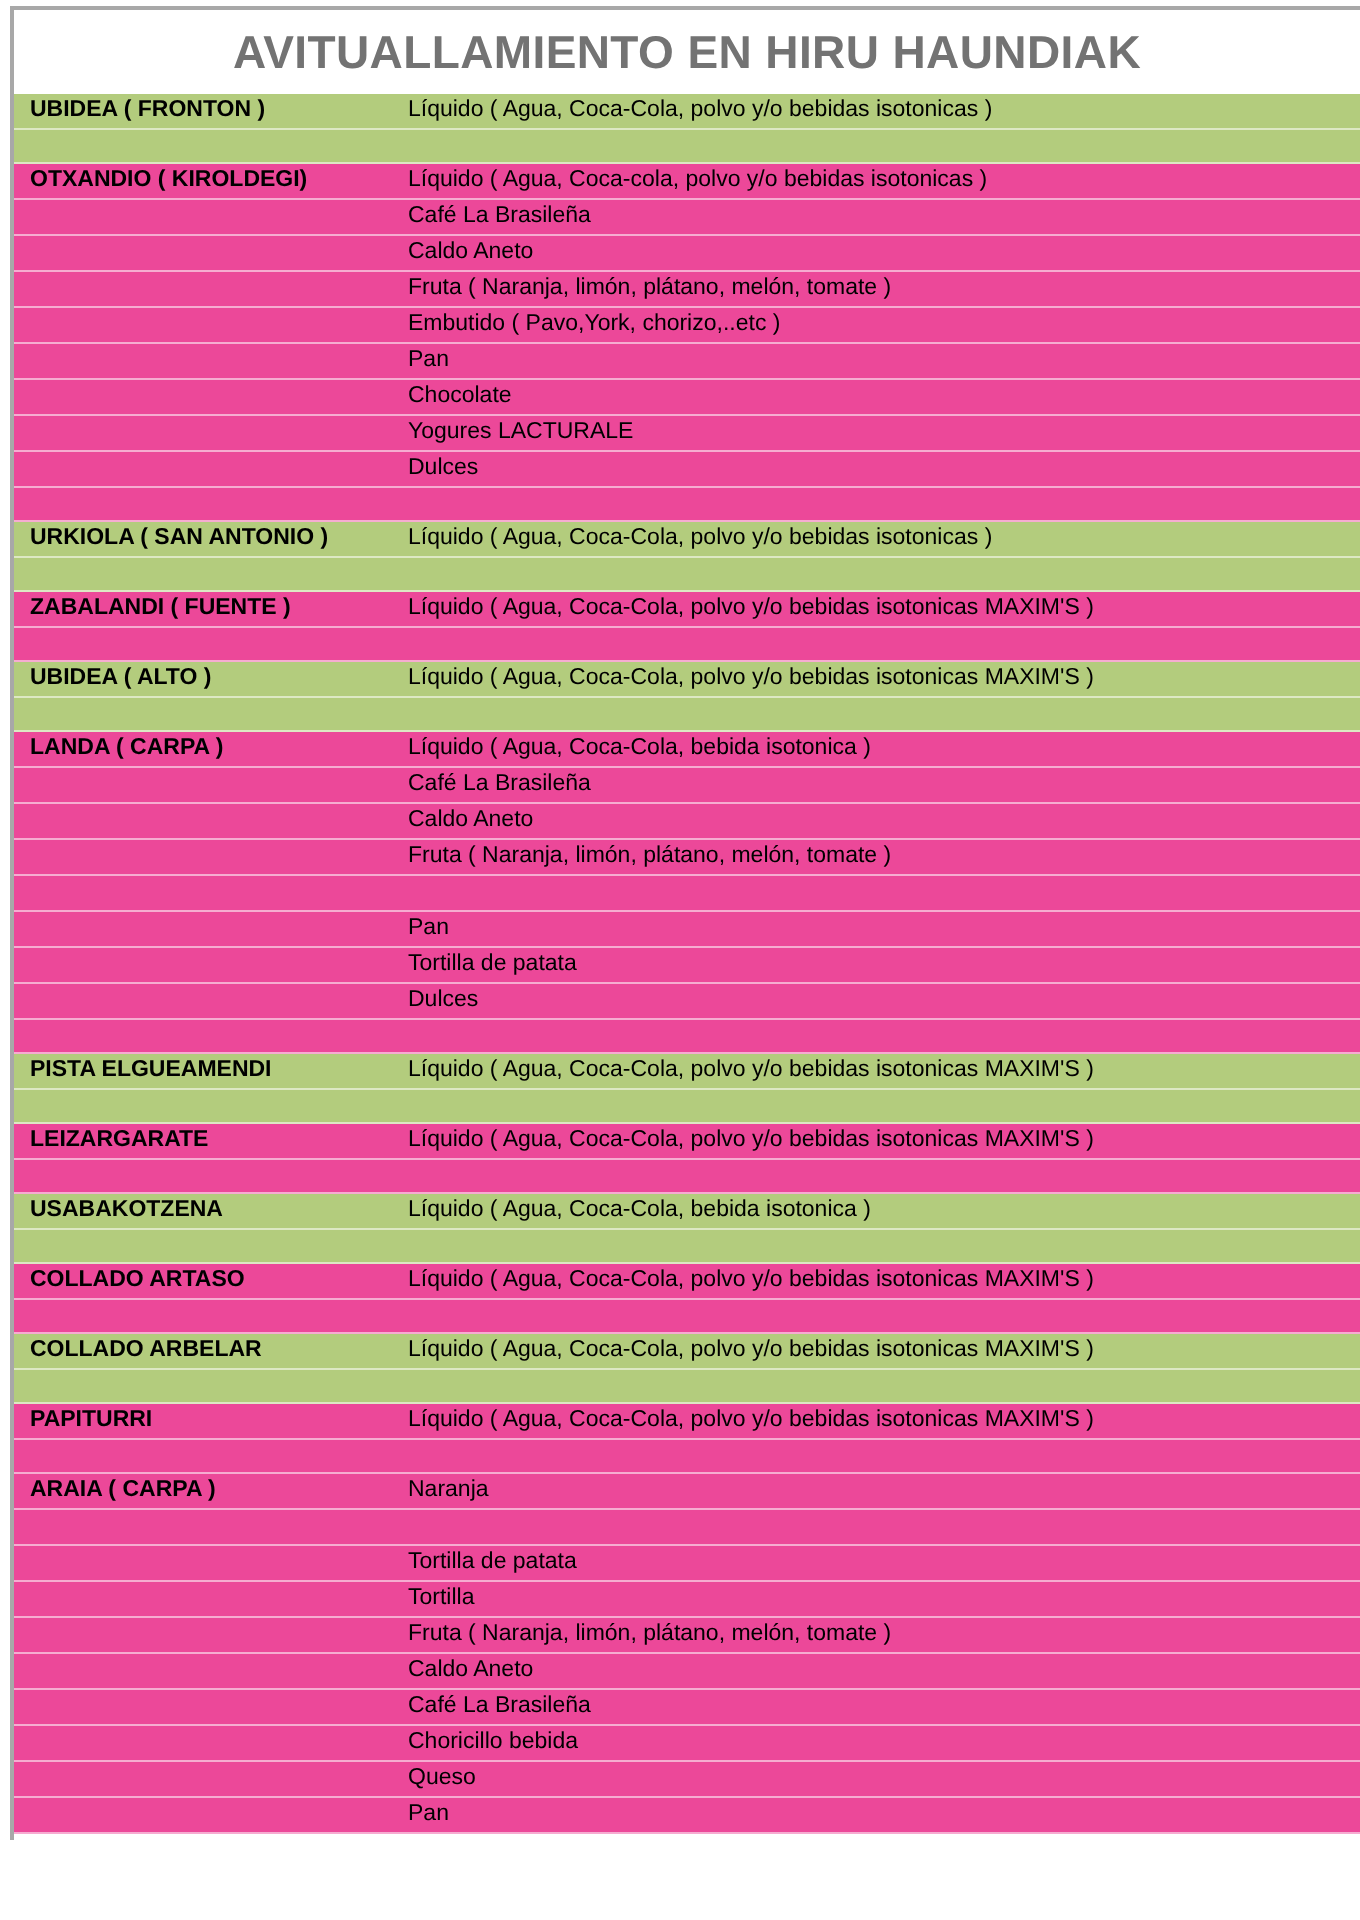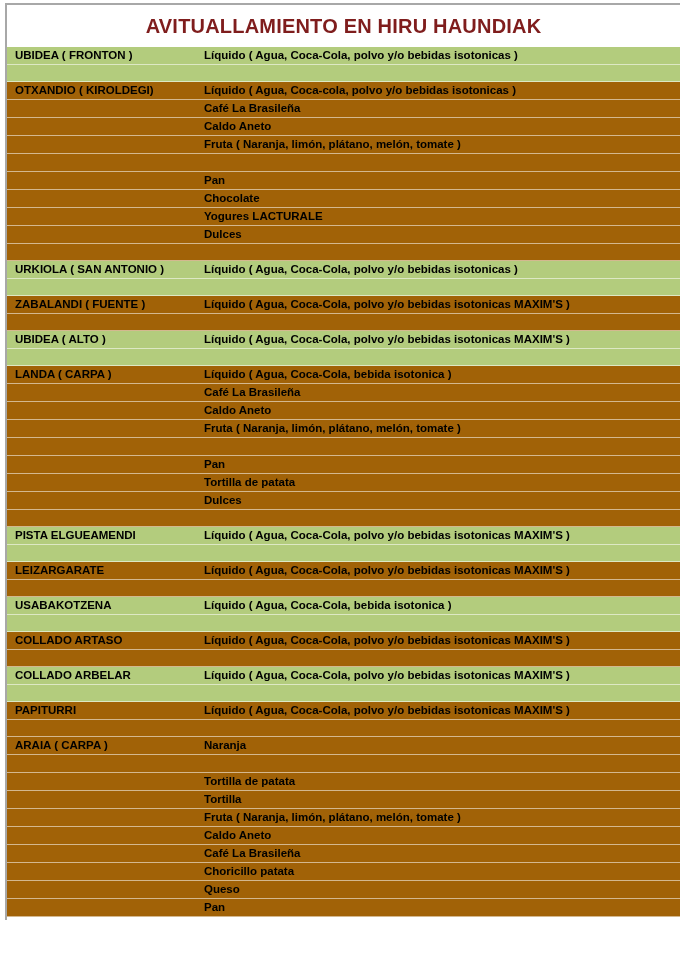--- a/index.html
+++ b/index.html
@@ -37,57 +37,57 @@
   
   .title-row {
     height: 42px;
     background: #ffffff;
     display: flex;
     align-items: center;
     justify-content: center;
     box-sizing: border-box;
   }
   .title-text {
-    font-size: 20px;
+    font-size: 23px;
     font-weight: bold;
-    color: #7f1d1d;
+    color: #737373;
     letter-spacing: 0.2px;
     white-space: nowrap;
     text-align: right;
   }
 
   
   .row {
     display: flex;
     height: 18px;
     box-sizing: border-box;
     border-bottom: 1px solid rgba(255,255,255,0.55);
     overflow: hidden;
   }
   .row.green  { background: #b3cc7d; }
-  .row.blue   { background: #a16207; }
+  .row.blue   { background: #ec4899; }
 
   .row .place {
     width: 192px;
     flex: 0 0 192px;
     padding-left: 8px;
     box-sizing: border-box;
     font-size: 11.5px;
     font-weight: bold;
     color: #000000;
     line-height: 17px;
     white-space: nowrap;
     overflow: visible;
   }
   .row .item {
     flex: 1 1 auto;
     padding-left: 5px;
     box-sizing: border-box;
     font-size: 11.5px;
-    font-weight: bold;
+    font-weight: normal;
     color: #000000;
     line-height: 17px;
     white-space: nowrap;
   }
   
   .row.wide-label .place {
     width: 196px;
     flex: 0 0 196px;
   }
   .row.wide-label .item { padding-left: 1px; }
@@ -136,20 +136,21 @@
         <div class="row blue cont">
           <div class="place"></div>
           <div class="item">Caldo Aneto</div>
         </div>
         <div class="row blue cont">
           <div class="place"></div>
           <div class="item">Fruta ( Naranja, limón, plátano, melón, tomate )</div>
         </div>
         <div class="row blue cont">
           <div class="place"></div>
+          <div class="item">Embutido ( Pavo,York, chorizo,..etc )</div>
         </div>
         <div class="row blue cont">
           <div class="place"></div>
           <div class="item">Pan</div>
         </div>
         <div class="row blue cont">
           <div class="place"></div>
           <div class="item">Chocolate</div>
         </div>
         <div class="row blue cont">
@@ -293,21 +294,21 @@
         <div class="row blue cont">
           <div class="place"></div>
           <div class="item">Caldo Aneto</div>
         </div>
         <div class="row blue cont">
           <div class="place"></div>
           <div class="item">Café La Brasileña</div>
         </div>
         <div class="row blue cont">
           <div class="place"></div>
-          <div class="item">Choricillo patata</div>
+          <div class="item">Choricillo bebida</div>
         </div>
         <div class="row blue cont">
           <div class="place"></div>
           <div class="item">Queso</div>
         </div>
         <div class="row blue cont">
           <div class="place"></div>
           <div class="item">Pan</div>
         </div>
       </div>

